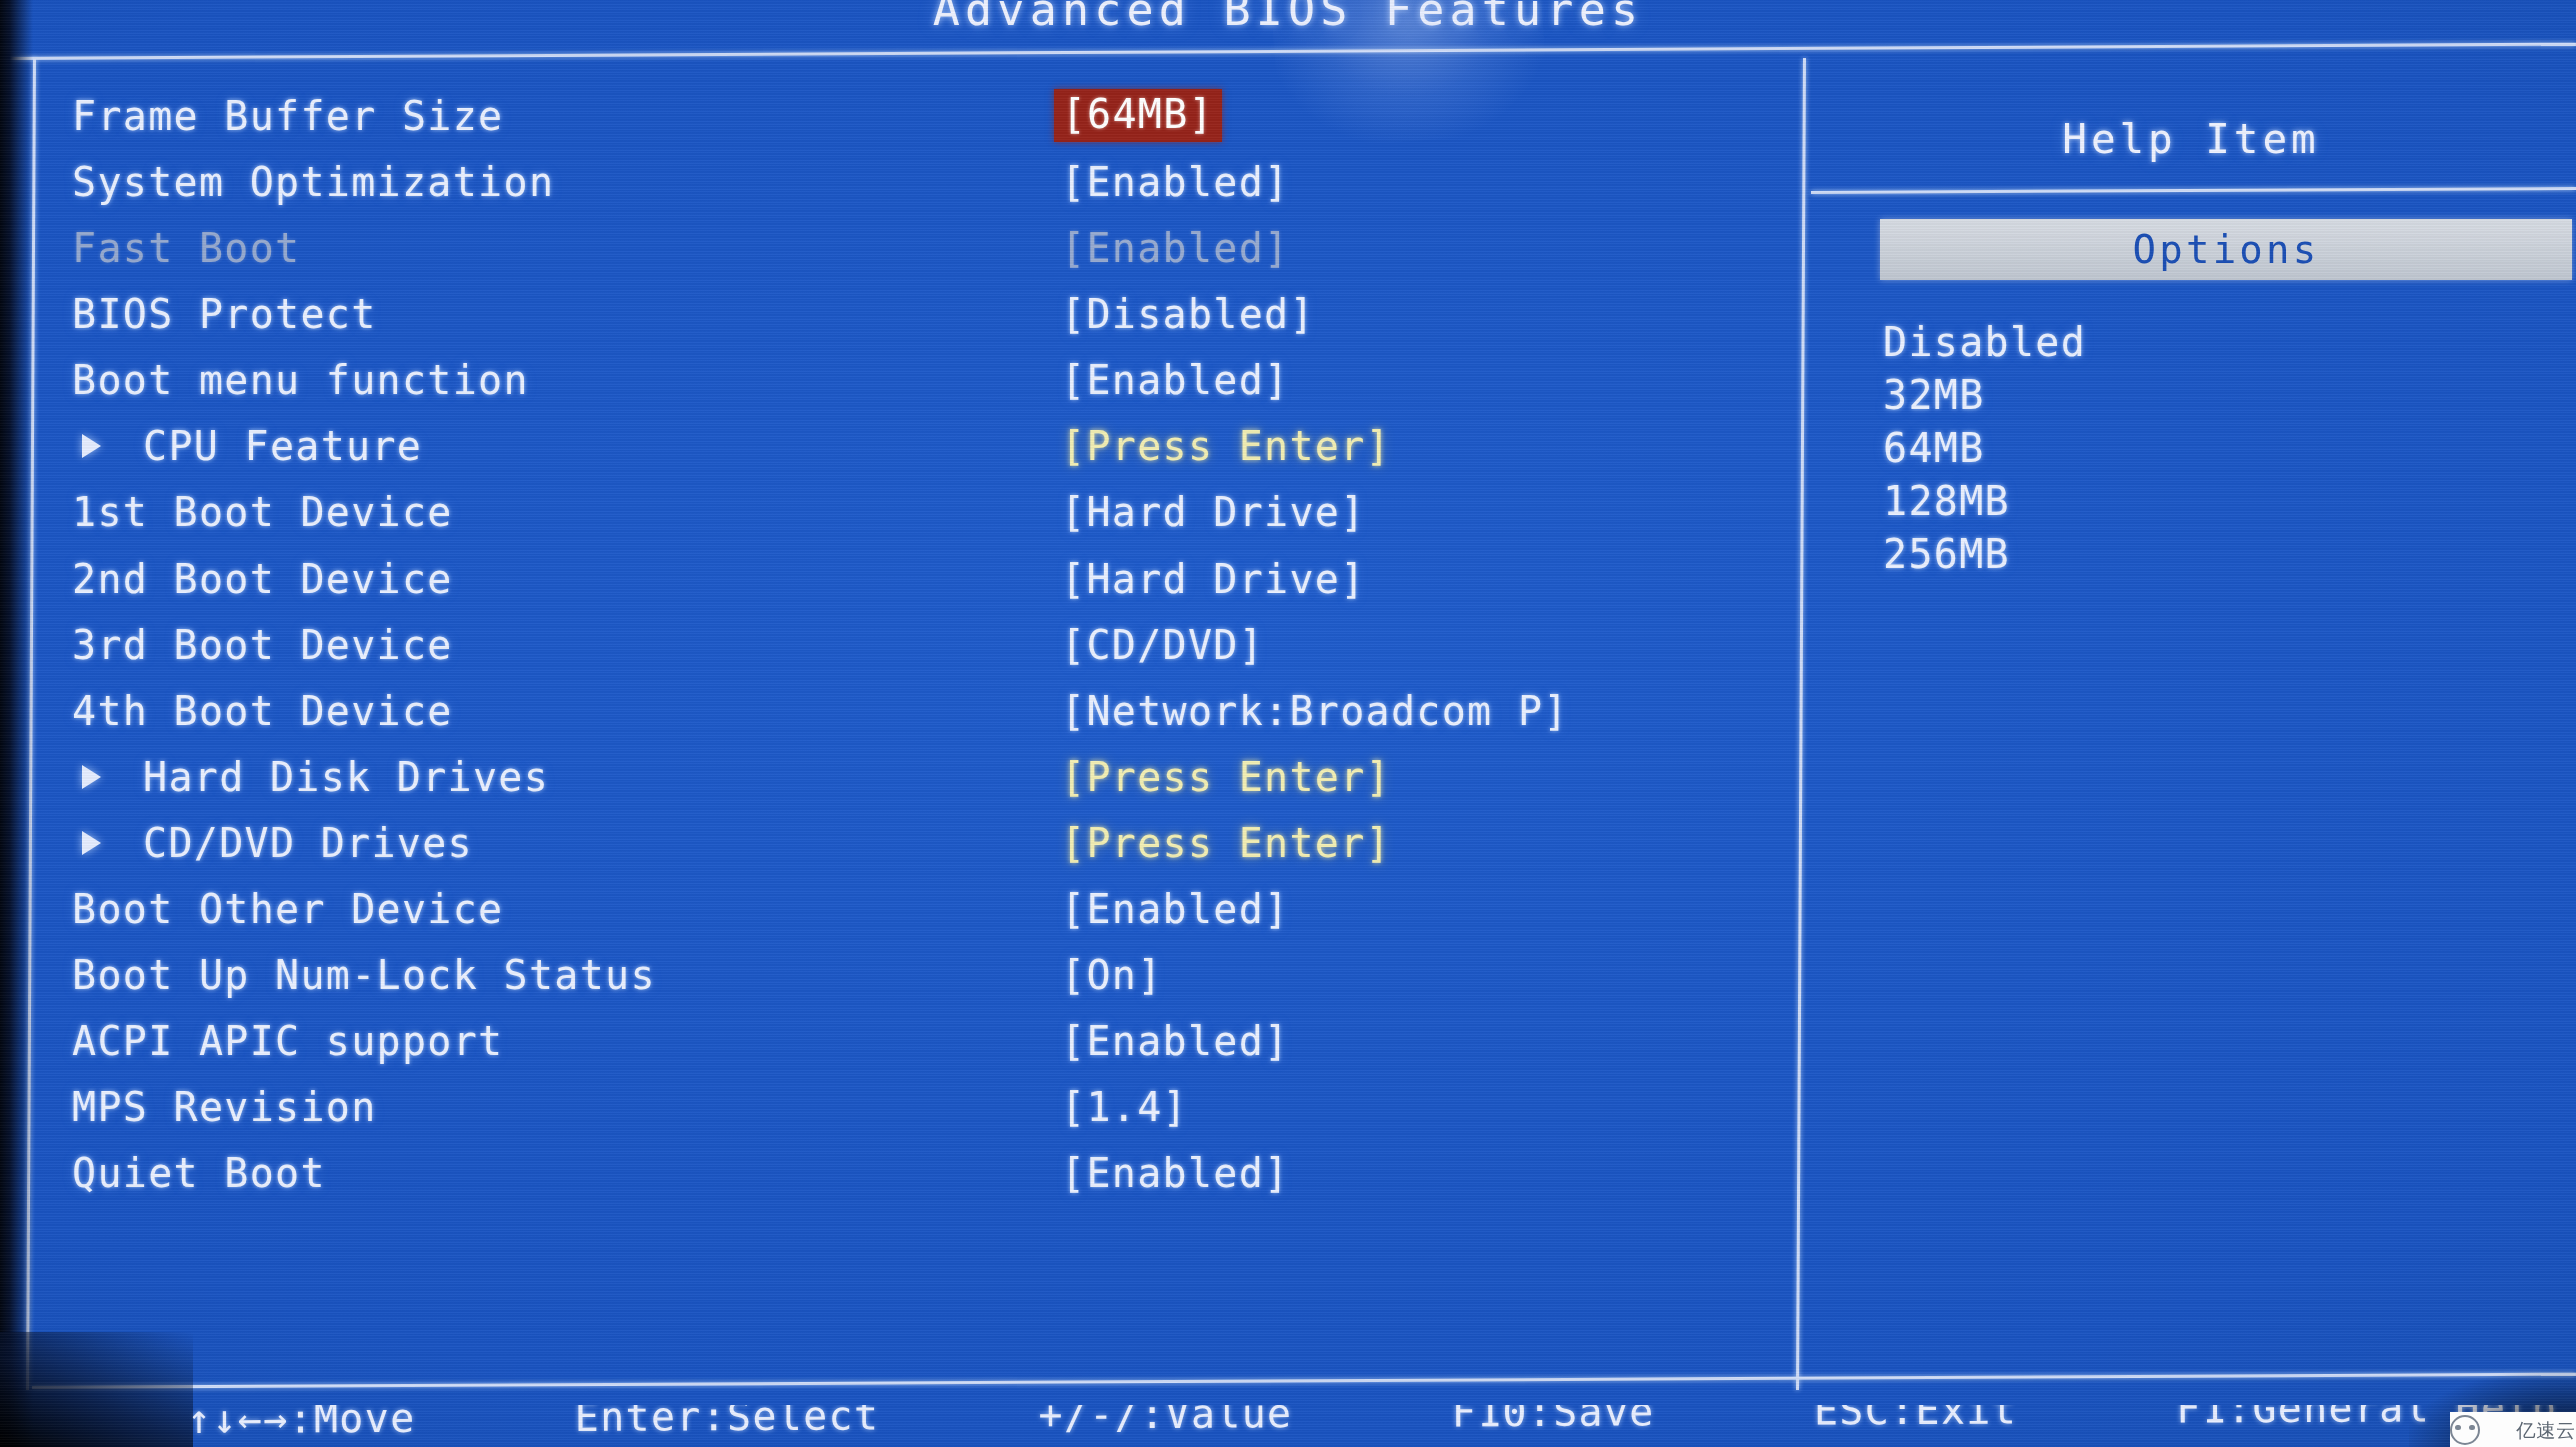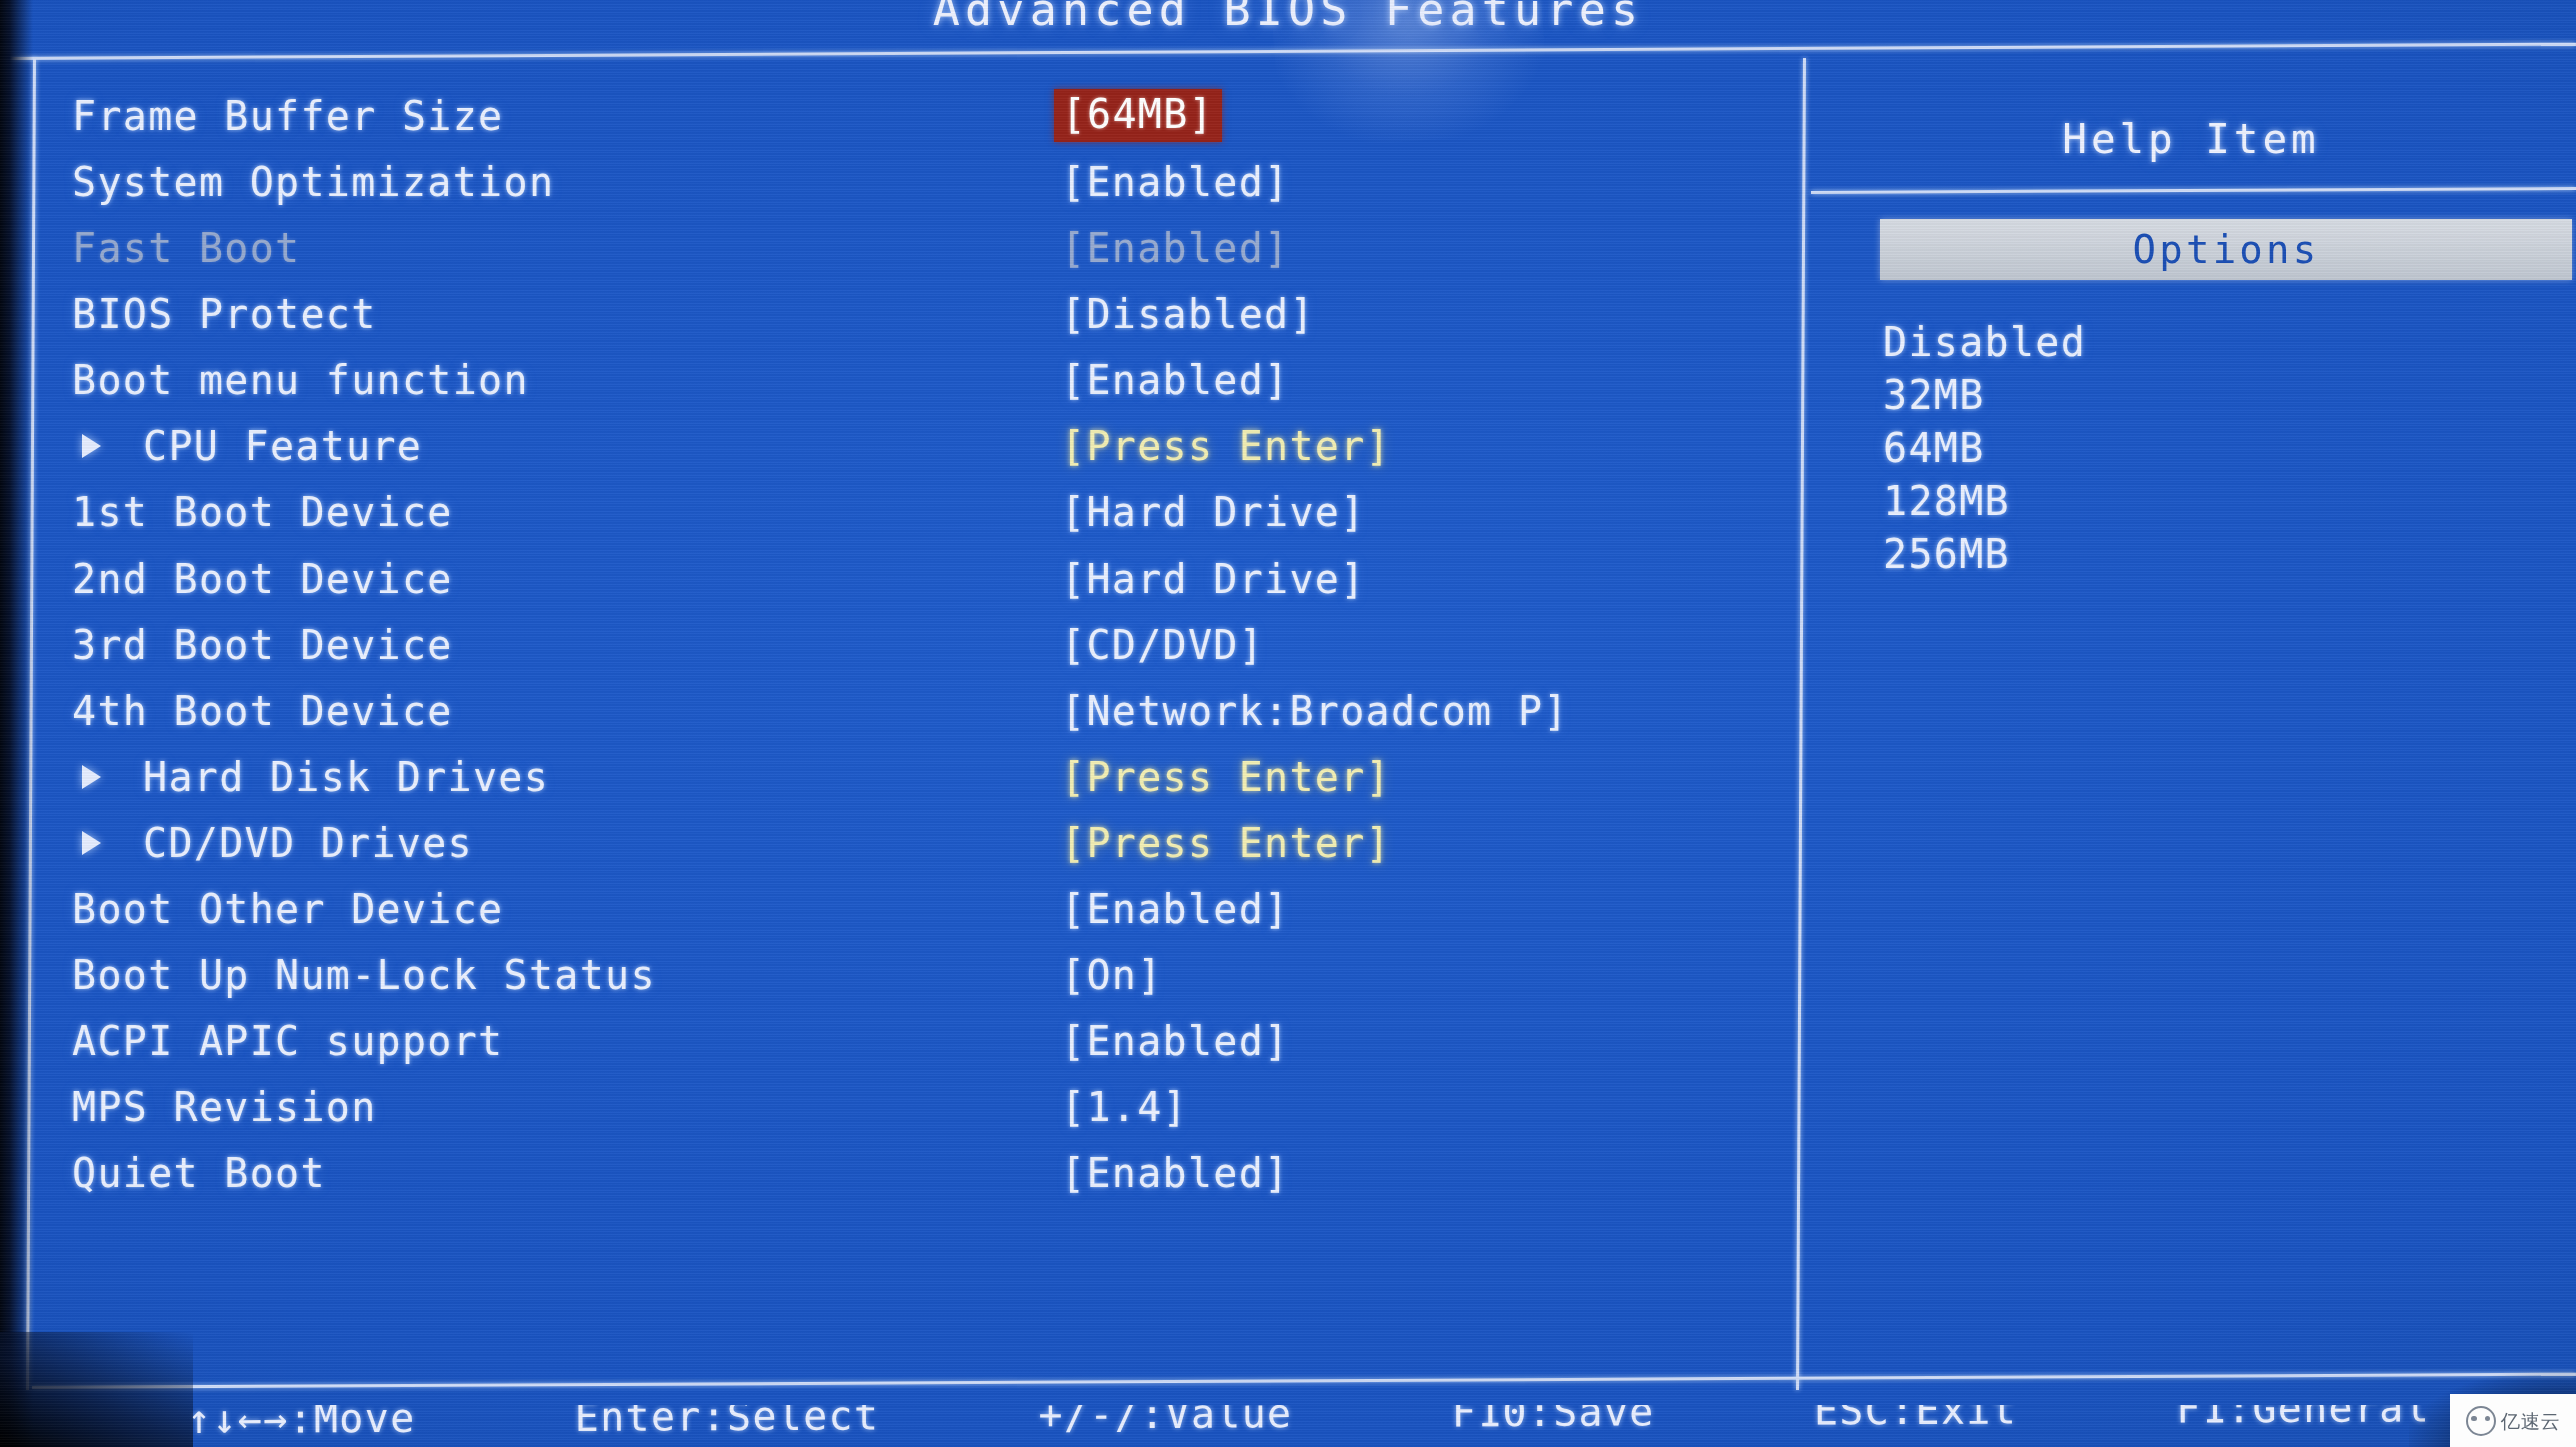--- a/index.html
+++ b/index.html
@@ -232,25 +232,25 @@
     transform: rotate(-0.30deg);
     transform-origin: left center;
     text-shadow: 0 0 5.2px rgba(185,212,255,0.8);
   }
   #keybar-inner span { display: inline-block; }
 
   
   #watermark {
     position: absolute;
     right: 0; bottom: 0;
-    width: 126px; height: 54px;
+    width: 126px; height: 36px;
     background: #fdfdfd;
     display: flex;
     align-items: center;
-    justify-content: center;
+    justify-content: space-between;
     gap: 5.2px;
     z-index: 70;
   }
   #watermark .wm-mark {
     width: 26px; height: 26px;
     border: 2.6px solid #7c8694;
     border-radius: 50%;
     position: relative;
     flex: none;
   }

